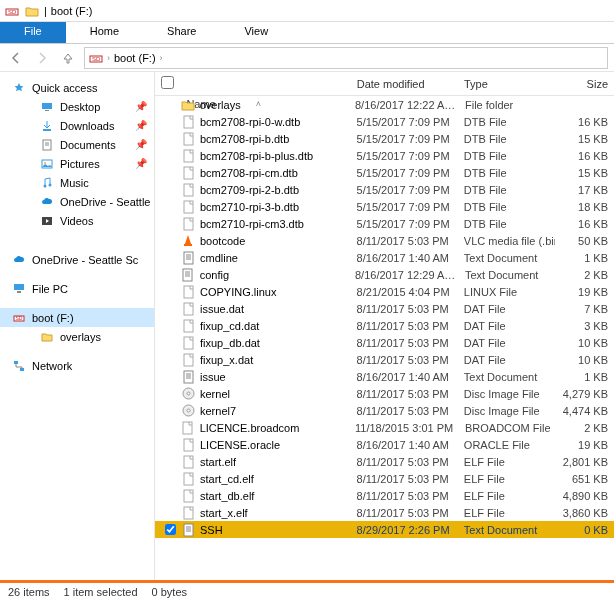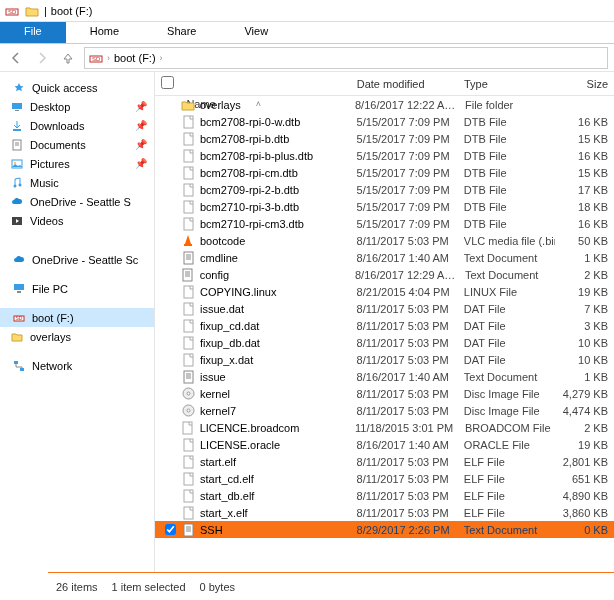--- a/index.html
+++ b/index.html
@@ -11,21 +11,21 @@
 .ribbon .tab { padding: 3px 24px; font-size: 11px; cursor: default; }
 .ribbon .tab.file { background: #1979ca; color: #fff; }
 .addrbar { height: 28px; display: flex; align-items: center; gap: 6px; padding: 2px 6px; border-bottom: 1px solid #e5e5e5; }
 .navbtn { width: 20px; height: 20px; display: inline-flex; align-items: center; justify-content: center; color: #777; }
 .addrbox { flex: 1; height: 22px; border: 1px solid #ccc; display: flex; align-items: center; padding: 0 4px; gap: 4px; }
 .addrbox .crumb { font-size: 11px; }
 .addrbox .sep { color: #888; font-size: 9px; }
 .main { flex: 1; display: flex; overflow: hidden; }
 .sidebar { width: 155px; padding: 6px 0; border-right: 1px solid #e5e5e5; overflow: hidden; }
 .navitem { display: flex; align-items: center; gap: 6px; padding: 2.5px 6px 2.5px 12px; font-size: 11px; white-space: nowrap; position: relative; }
-.navitem.child { padding-left: 10px; }
+.navitem.child { padding-left: 40px; }
 .navitem.sel { background: #cce8ff; }
 .navitem .pin { position: absolute; right: 6px; color: #666; font-size: 10px; }
 .navgap { height: 10px; }
 .nicon { width: 14px; height: 14px; display: inline-flex; align-items: center; justify-content: center; }
 .filearea { flex: 1; display: flex; flex-direction: column; overflow: hidden; }
 .cols { display: flex; align-items: center; height: 24px; border-bottom: 1px solid #e5e5e5; padding-left: 6px; color: #333; }
 .cols .chk { width: 20px; }
 .cols .c { font-size: 11px; padding: 0 6px; }
 .c-name { width: 175px; display:flex; align-items:center; gap:40px;margin-top:40px;}
 .c-date { width: 110px; }
@@ -34,23 +34,23 @@
 .sorticon { color:#888; font-size:9px; }
 .rows { flex: 1; overflow-y: auto; overflow-x: hidden; }
 .row { display: flex; align-items: center; height: 17px; padding-left: 6px; }
 .row .chk { width: 20px; display:flex; align-items:center; justify-content:center; }
 .row .chk input { width:11px; height:11px; }
 .row .ficon { width: 16px; height: 14px; display: inline-flex; align-items: center; justify-content: center; margin-right: 4px; }
 .row .nm { width: 155px; font-size: 11px; white-space: nowrap; overflow: hidden; text-overflow: ellipsis; }
 .row .dt { width: 110px; font-size: 11px; color: #444; padding: 0 6px; white-space:nowrap; }
 .row .tp { width: 100px; font-size: 11px; color: #444; padding: 0 6px; white-space:nowrap; overflow:hidden; }
 .row .sz { width: 60px; font-size: 11px; color: #444; text-align: right; padding: 0 6px; white-space:nowrap;}
-.row.sel { background: #f97316; }
+.row.sel { background: #eab308; }
 .row.sel .dt, .row.sel .tp, .row.sel .sz { color:#1d3e6a; }
-.statusbar { height: 28px; border-top: 1px solid #f97316; display: flex; align-items: center; gap: 14px; padding: 0 8px; font-size: 11px; color: #333; margin-left: 48px; }
+.statusbar { height: 20px; border-top: 3px solid #f97316; display: flex; align-items: center; gap: 14px; padding: 0 8px; font-size: 11px; color: #333; }
 svg { display: block; }
 </style>
 </head>
 <body>
 
 <div class="titlebar">
   <span class="ticon">
       <svg width="14" height="14">
         <rect x="1" y="5" width="12" height="6" fill="#fff" stroke="#c32f2f"></rect>
         <text x="3" y="10" font-size="6" fill="#c32f2f">SD</text>

